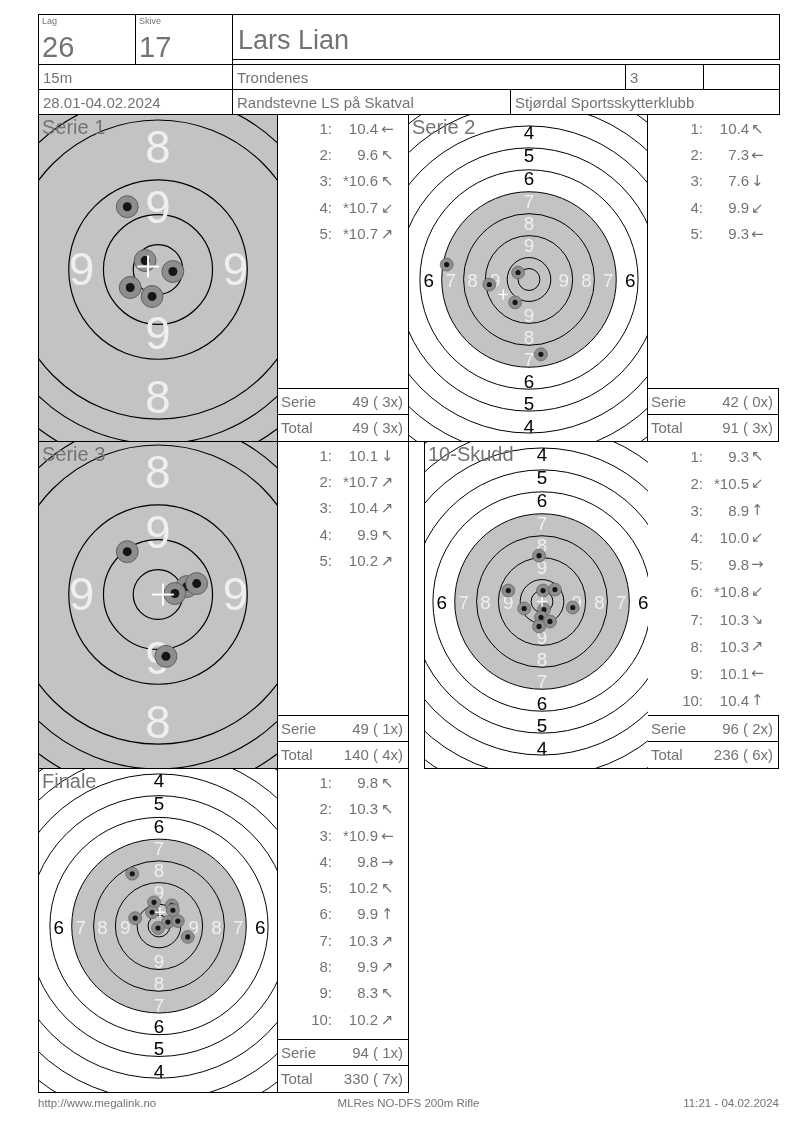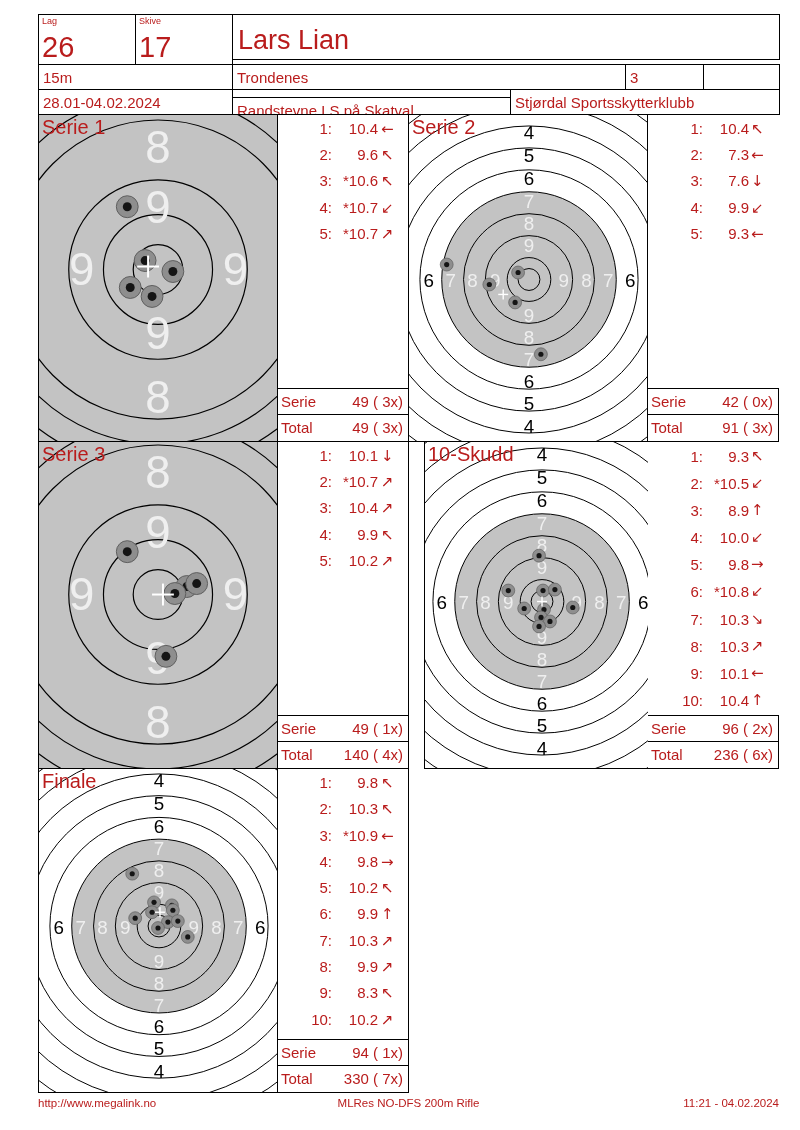--- a/index.html
+++ b/index.html
@@ -1,16 +1,16 @@
 <!DOCTYPE html>
 <html><head>
 <meta charset="utf-8">
 <style>
   html,body{margin:0;padding:0;background:#fff;}
-  .page{position:relative;width:800px;height:1130px;background:#fff;color:#b91c1c;
+  .page{position:relative;width:800px;height:1130px;background:#fff;color:#737373;
         font-family:"Liberation Sans",sans-serif;overflow:hidden;}
   .cell{position:absolute;box-sizing:border-box;border:1px solid #000;background:#fff;}
   .clabel{position:absolute;top:1px;left:3px;font-size:9px;}
   .cbig{position:absolute;bottom:2px;left:3px;font-size:29px;line-height:1;}
   .cname{position:absolute;bottom:5px;left:5px;font-size:27px;line-height:1;}
   .ctext{position:absolute;top:50%;transform:translateY(-50%);left:4px;font-size:15px;white-space:nowrap;}
   .tpanel{position:absolute;box-sizing:border-box;border:1px solid #000;overflow:hidden;background:#fff;}
   .tgt{position:absolute;left:0;top:0;right:0;bottom:0;}
   .tgt svg{display:block;width:100%;height:100%;}
   .ptitle{position:absolute;top:1px;left:3px;font-size:20px;z-index:2;}
@@ -58,21 +58,21 @@
     <span class="ctext">Trondenes</span>
   </div>
   <div class="cell" style="left:625px;top:64px;width:79px;height:26px;">
     <span class="ctext">3</span>
   </div>
   <div class="cell" style="left:703px;top:64px;width:77px;height:26px;"></div>
 
   <div class="cell" style="left:38px;top:89px;width:195px;height:26px;">
     <span class="ctext">28.01-04.02.2024</span>
   </div>
-  <div class="cell" style="left:232px;top:89px;width:279px;height:26px;margin-top:8px;">
+  <div class="cell" style="left:232px;top:89px;width:279px;height:26px;">
     <span class="ctext">Randstevne LS på Skatval</span>
   </div>
   <div class="cell" style="left:510px;top:89px;width:270px;height:26px;">
     <span class="ctext">Stjørdal Sportsskytterklubb</span>
   </div>
 
   <div class="tpanel" style="left:38px;top:114px;width:240px;height:328px;">
     <div class="ptitle">Serie 1</div>
     <div class="tgt">
         <svg viewBox="0 0 240 327" preserveAspectRatio="none">

